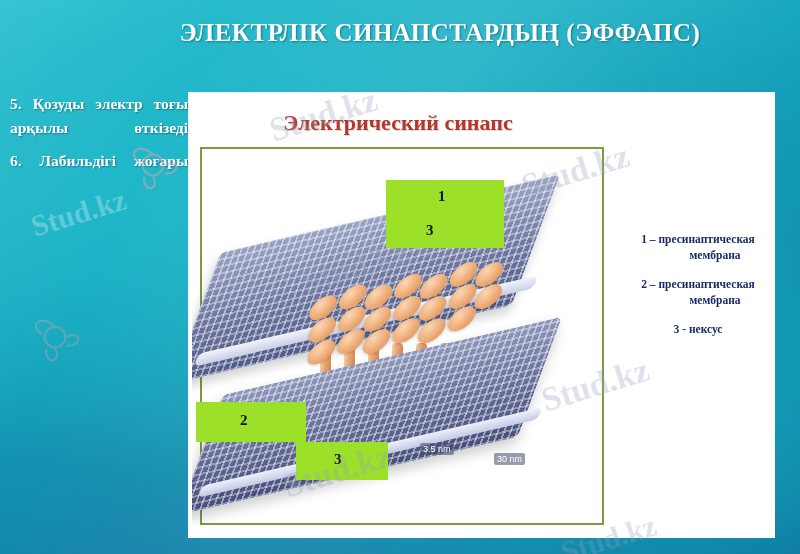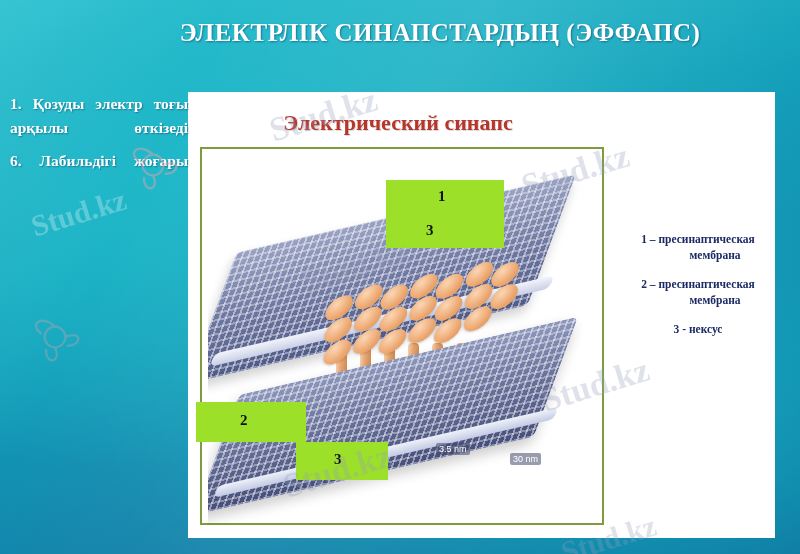--- a/index.html
+++ b/index.html
@@ -109,21 +109,21 @@
     border-left: 2px solid #7e9b3e;
     border-top: 2px solid #7e9b3e;
     border-bottom: 2px solid #7e9b3e;
     border-right: 2px solid #7e9b3e;
     box-sizing: border-box;
   }
 
   
   .illus {
     position: absolute;
-    left: 20px;
+    left: 4px;
     top: 55px;
     width: 404px;
     height: 378px;
     overflow: hidden;
   }
   .memb {
     position: absolute;
     border-radius: 6px;
   }
   .slabTop {
@@ -268,21 +268,21 @@
 </head>
 <body>
 
 <div id="slide">
 
   <div class="title-block">
     <div class="title-line">ЭЛЕКТРЛІК  СИНАПСТАРДЫҢ (ЭФФАПС)</div>
   </div>
 
   <div class="bullets">
-    <div class="bullet">1. Қозуды электр тоғы арқылы өткізеді</div>
+    <div class="bullet">5. Қозуды электр тоғы арқылы өткізеді</div>
     <div class="bullet">6. Лабильдігі жоғары</div>
   </div>
 
   <div class="panel">
 
     <div class="panel-title">Электрический синапс</div>
 
     <div class="fig-frame"></div>
 
     <div class="illus">

